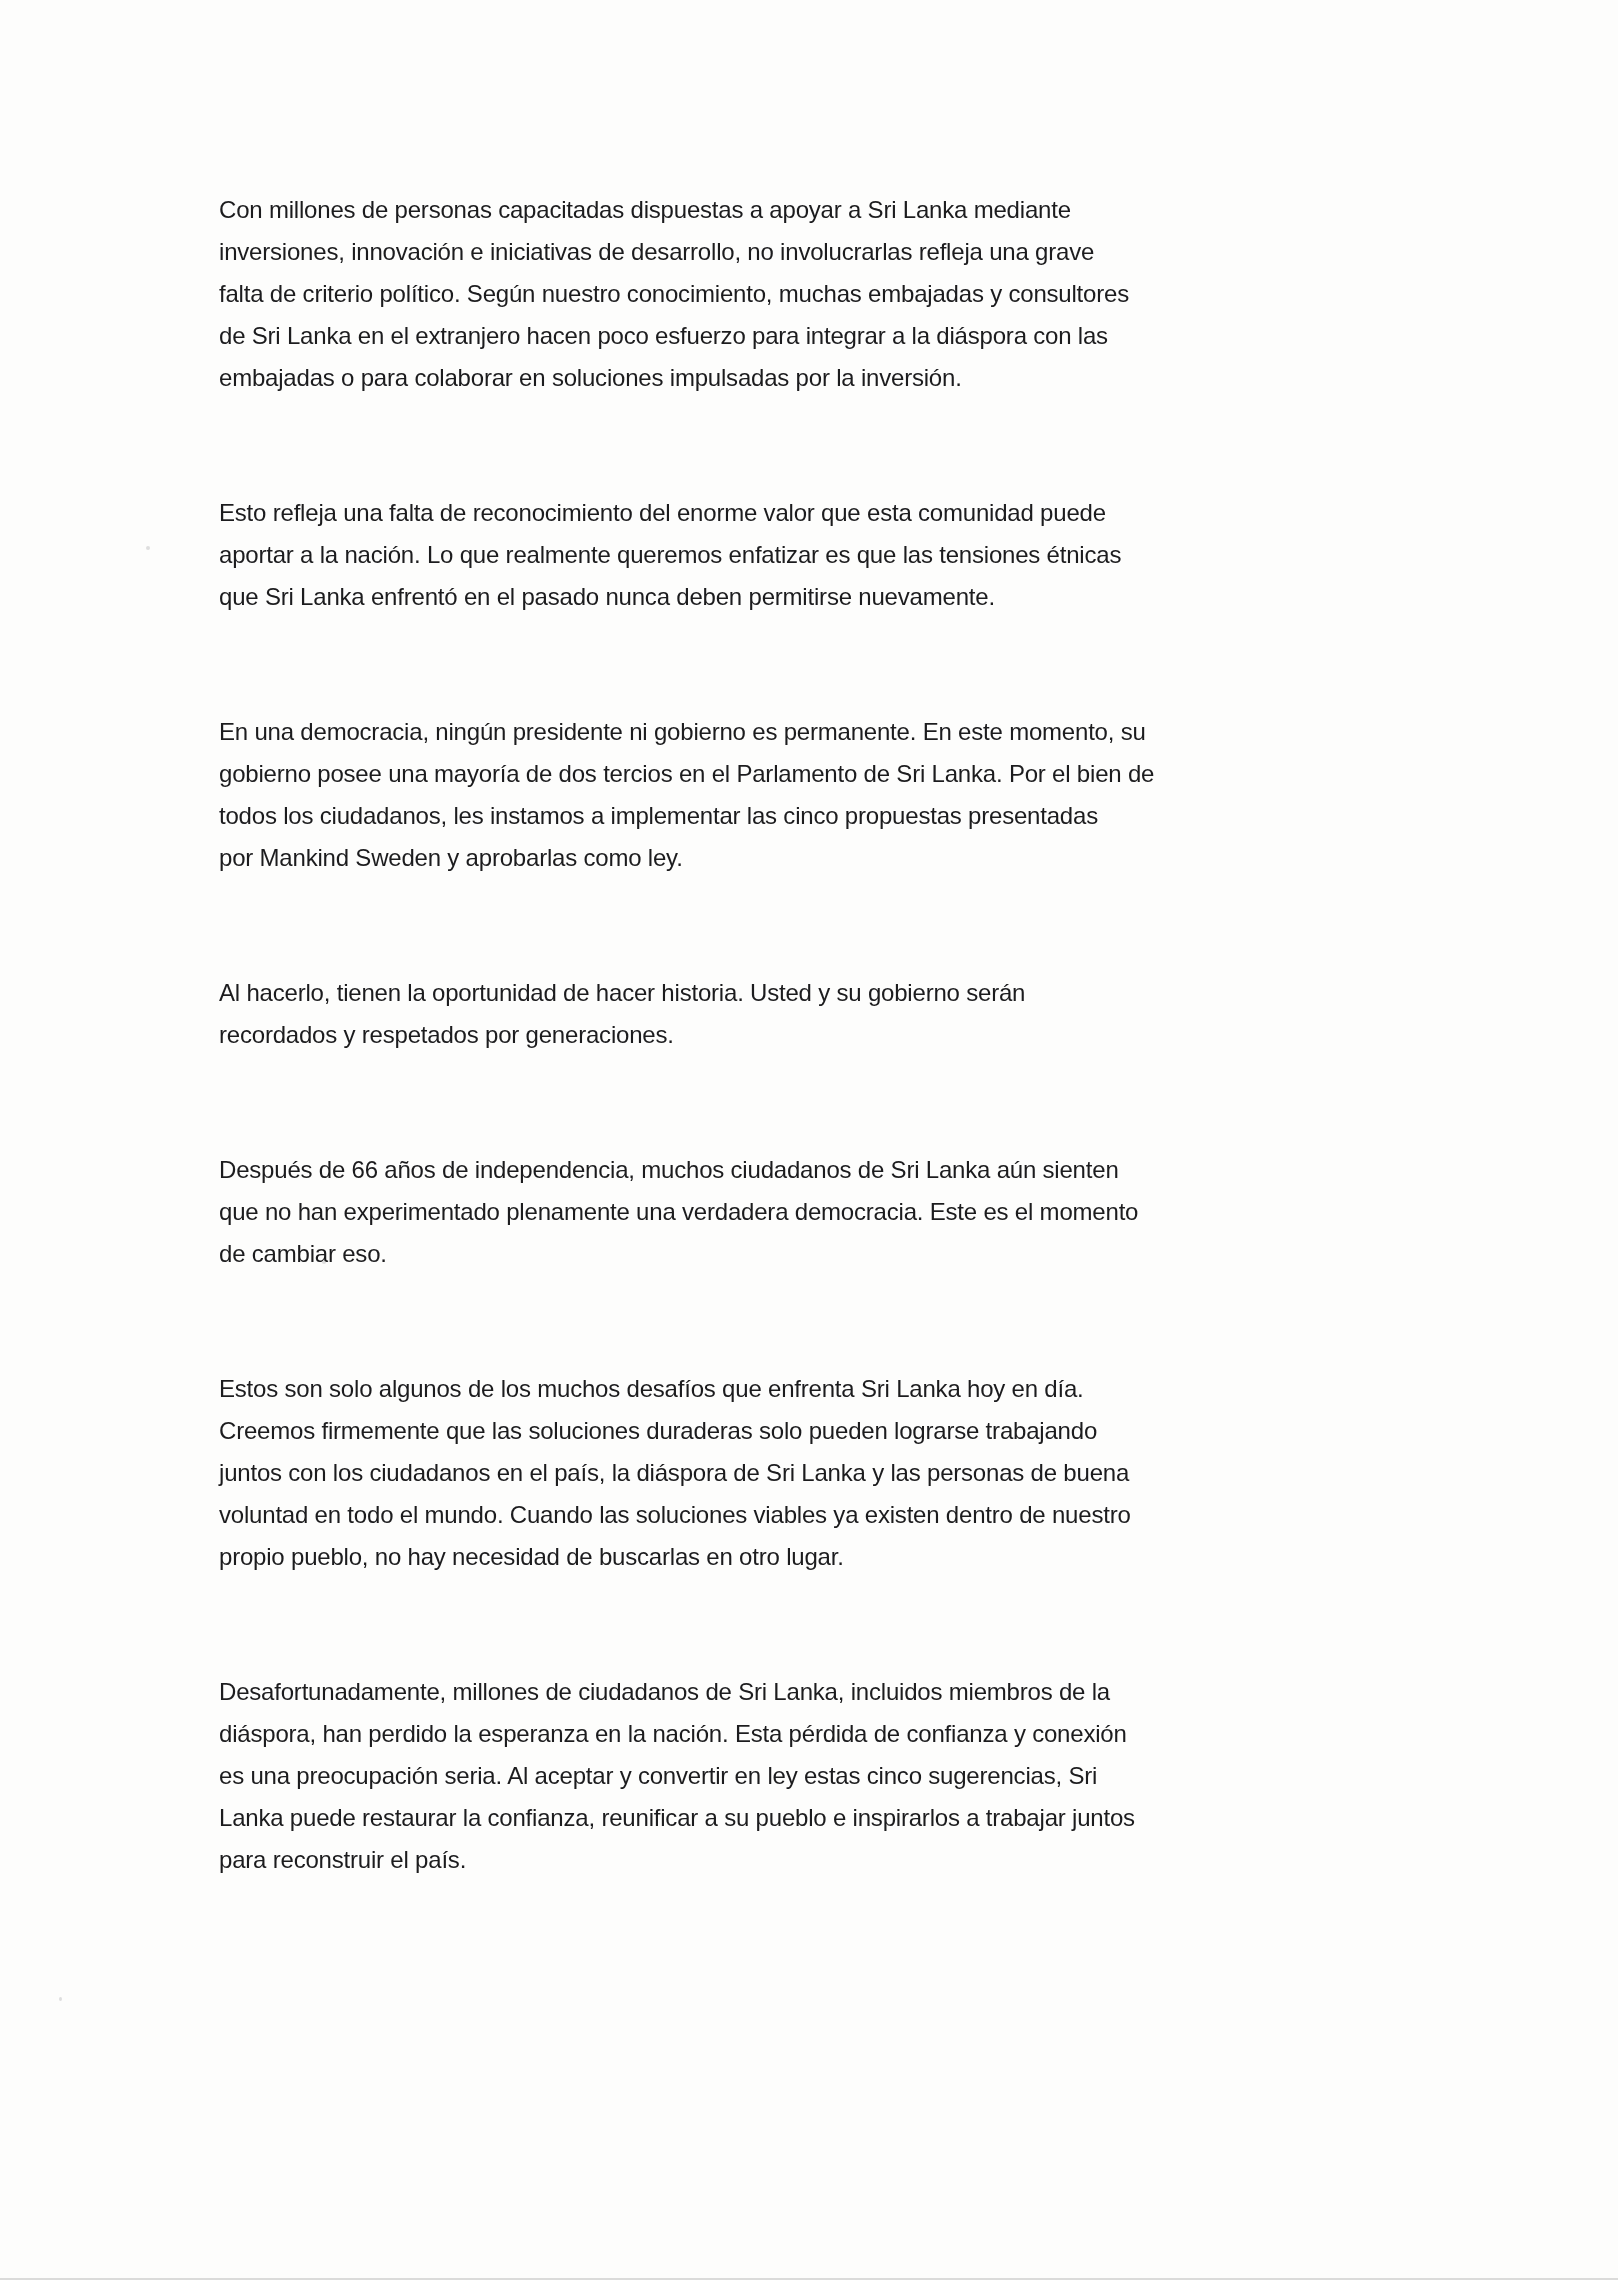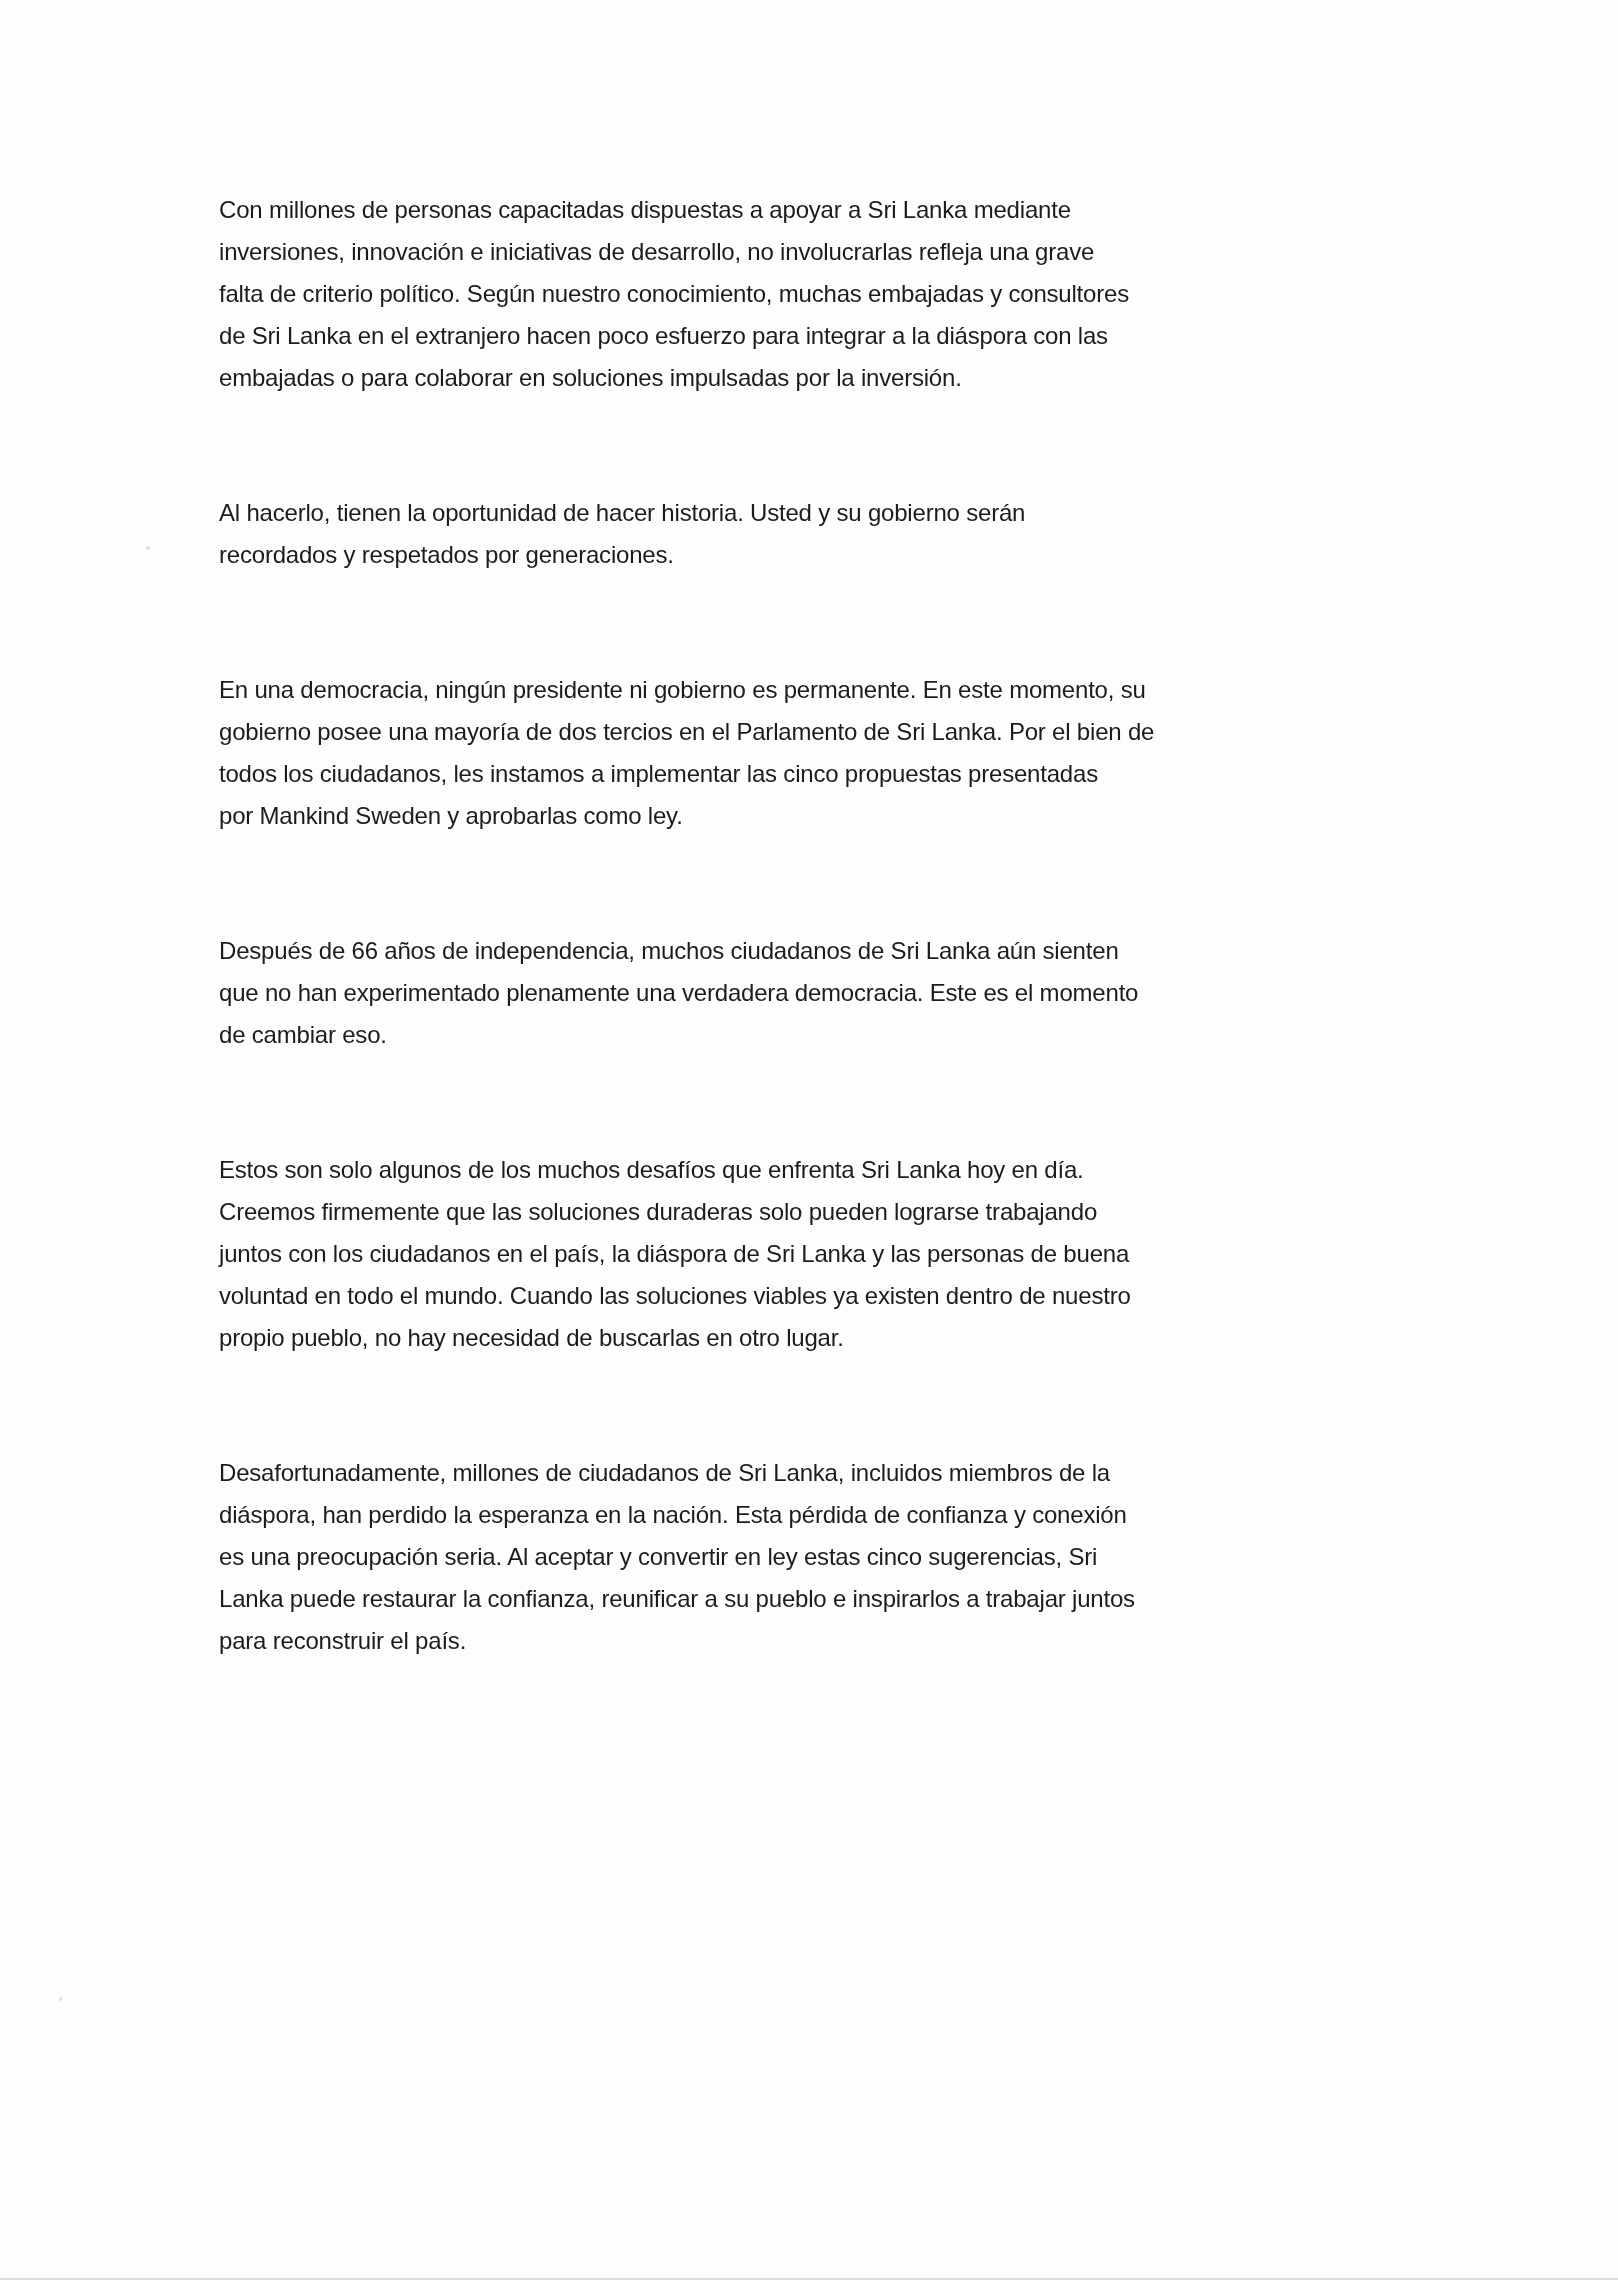--- a/index.html
+++ b/index.html
@@ -53,26 +53,29 @@
 </head>
 <body>
 
 <div class="page">
   <div class="text-block">
     <p class="para">Con millones de personas capacitadas dispuestas a apoyar a Sri Lanka mediante
 inversiones, innovación e iniciativas de desarrollo, no involucrarlas refleja una grave
 falta de criterio político. Según nuestro conocimiento, muchas embajadas y consultores
 de Sri Lanka en el extranjero hacen poco esfuerzo para integrar a la diáspora con las
 embajadas o para colaborar en soluciones impulsadas por la inversión.</p>
-    <p class="para">Al hacerlo, tienen la oportunidad de hacer historia. Usted y su gobierno serán
-recordados y respetados por generaciones.</p>
+    <p class="para">Esto refleja una falta de reconocimiento del enorme valor que esta comunidad puede
+aportar a la nación. Lo que realmente queremos enfatizar es que las tensiones étnicas
+que Sri Lanka enfrentó en el pasado nunca deben permitirse nuevamente.</p>
     <p class="para">En una democracia, ningún presidente ni gobierno es permanente. En este momento, su
 gobierno posee una mayoría de dos tercios en el Parlamento de Sri Lanka. Por el bien de
 todos los ciudadanos, les instamos a implementar las cinco propuestas presentadas
 por Mankind Sweden y aprobarlas como ley.</p>
+    <p class="para">Al hacerlo, tienen la oportunidad de hacer historia. Usted y su gobierno serán
+recordados y respetados por generaciones.</p>
     <p class="para">Después de 66 años de independencia, muchos ciudadanos de Sri Lanka aún sienten
 que no han experimentado plenamente una verdadera democracia. Este es el momento
 de cambiar eso.</p>
     <p class="para">Estos son solo algunos de los muchos desafíos que enfrenta Sri Lanka hoy en día.
 Creemos firmemente que las soluciones duraderas solo pueden lograrse trabajando
 juntos con los ciudadanos en el país, la diáspora de Sri Lanka y las personas de buena
 voluntad en todo el mundo. Cuando las soluciones viables ya existen dentro de nuestro
 propio pueblo, no hay necesidad de buscarlas en otro lugar.</p>
     <p class="para">Desafortunadamente, millones de ciudadanos de Sri Lanka, incluidos miembros de la
 diáspora, han perdido la esperanza en la nación. Esta pérdida de confianza y conexión

